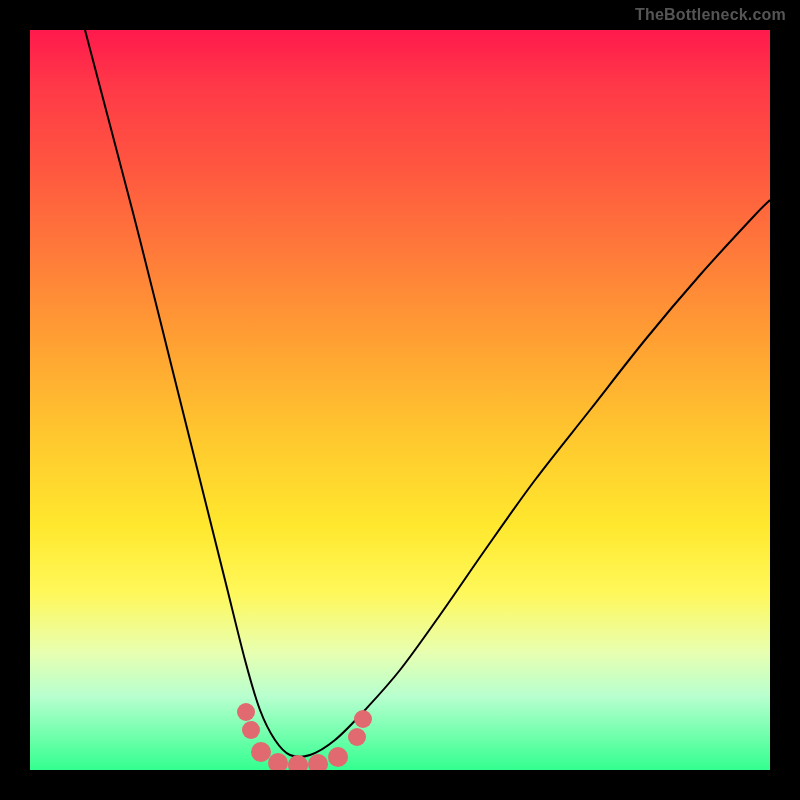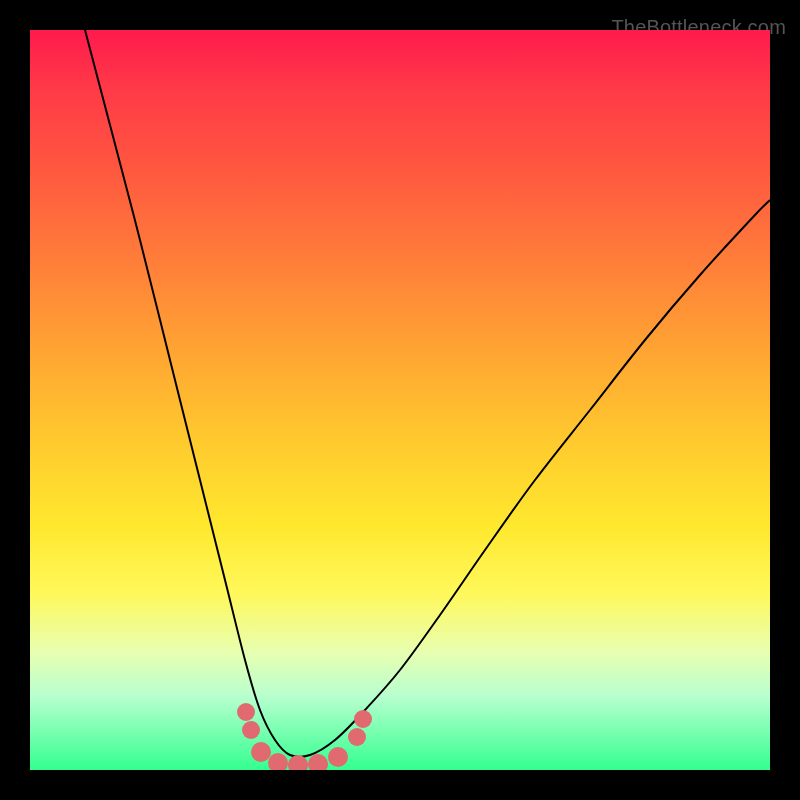--- a/index.html
+++ b/index.html
@@ -38,25 +38,24 @@
       #e8ffb0 84%,
       #b8ffcf 90%,
       #33ff8f 100%
     );
   }
   .watermark {
     position: absolute;
     top: 6px;
     right: 14px;
     color: #555;
-    font-size: 20px;
-    font-weight: 400;
+    font-size: 16px;
+    font-weight: 700;
     letter-spacing: 0.2px;
     user-select: none;
-    margin-top: 10px;
   }
   svg.curve {
     position: absolute;
     left: 0;
     top: 0;
     width: 740px;
     height: 740px;
   }
 </style>
 </head>

